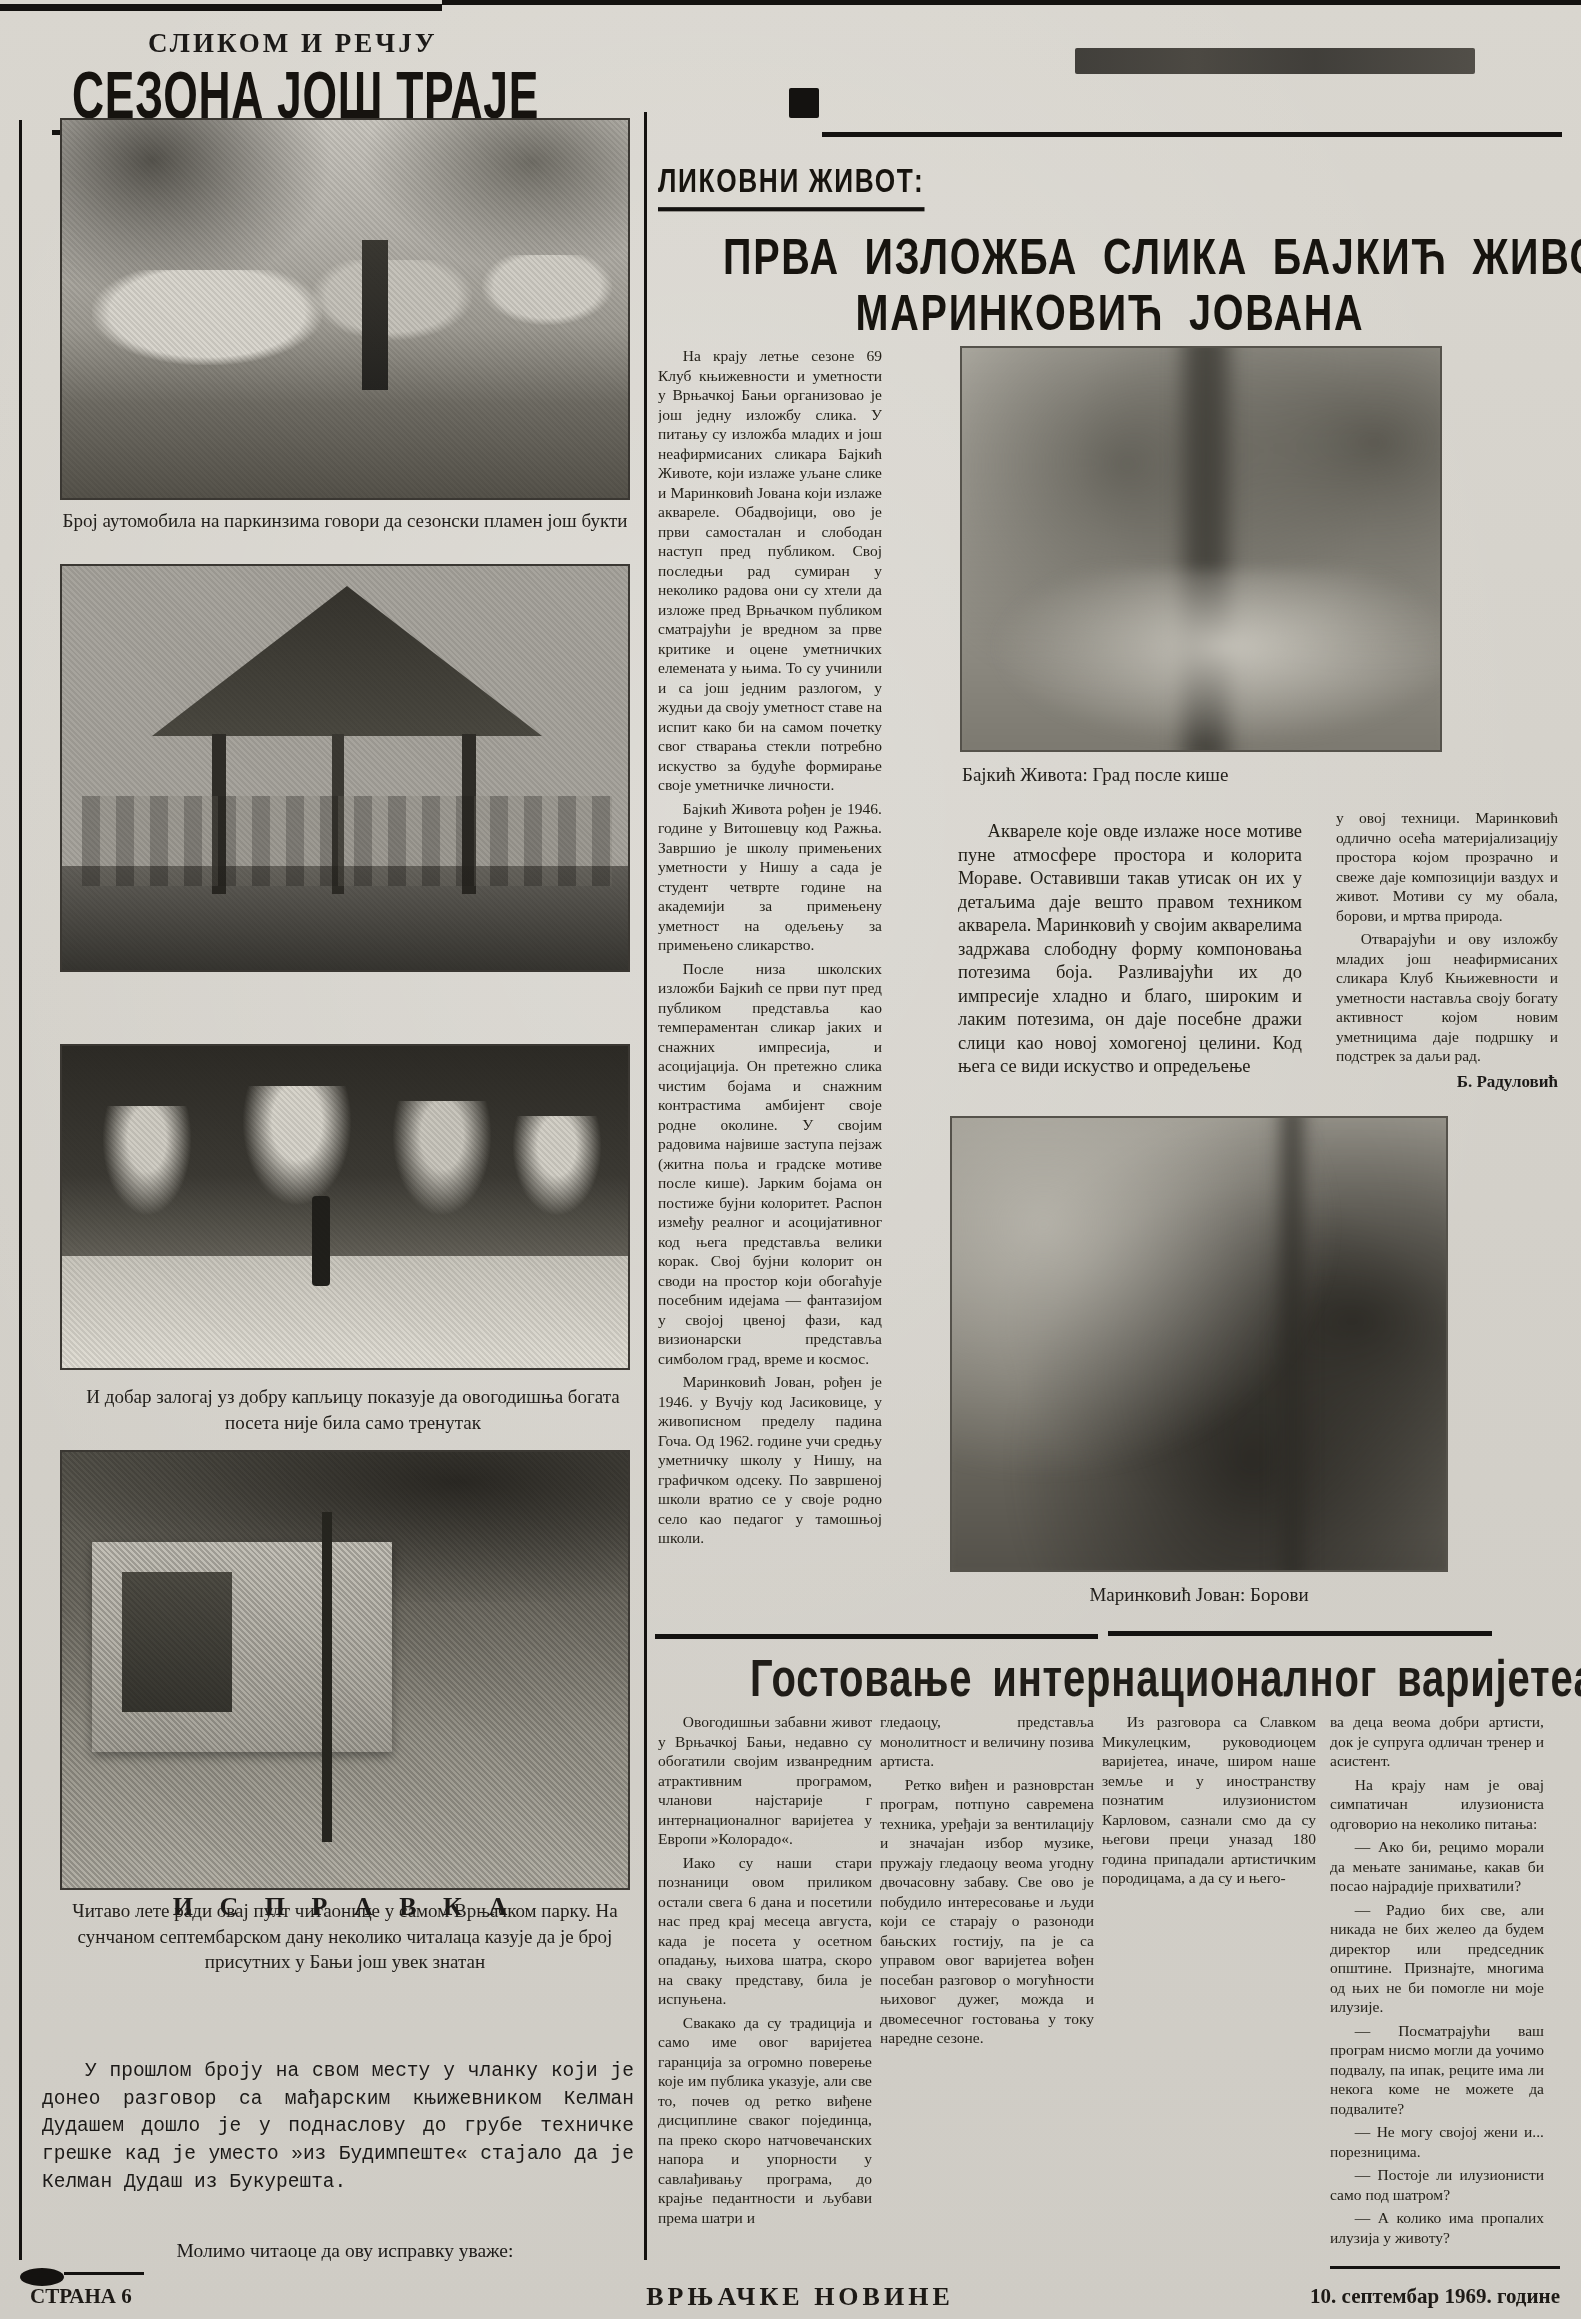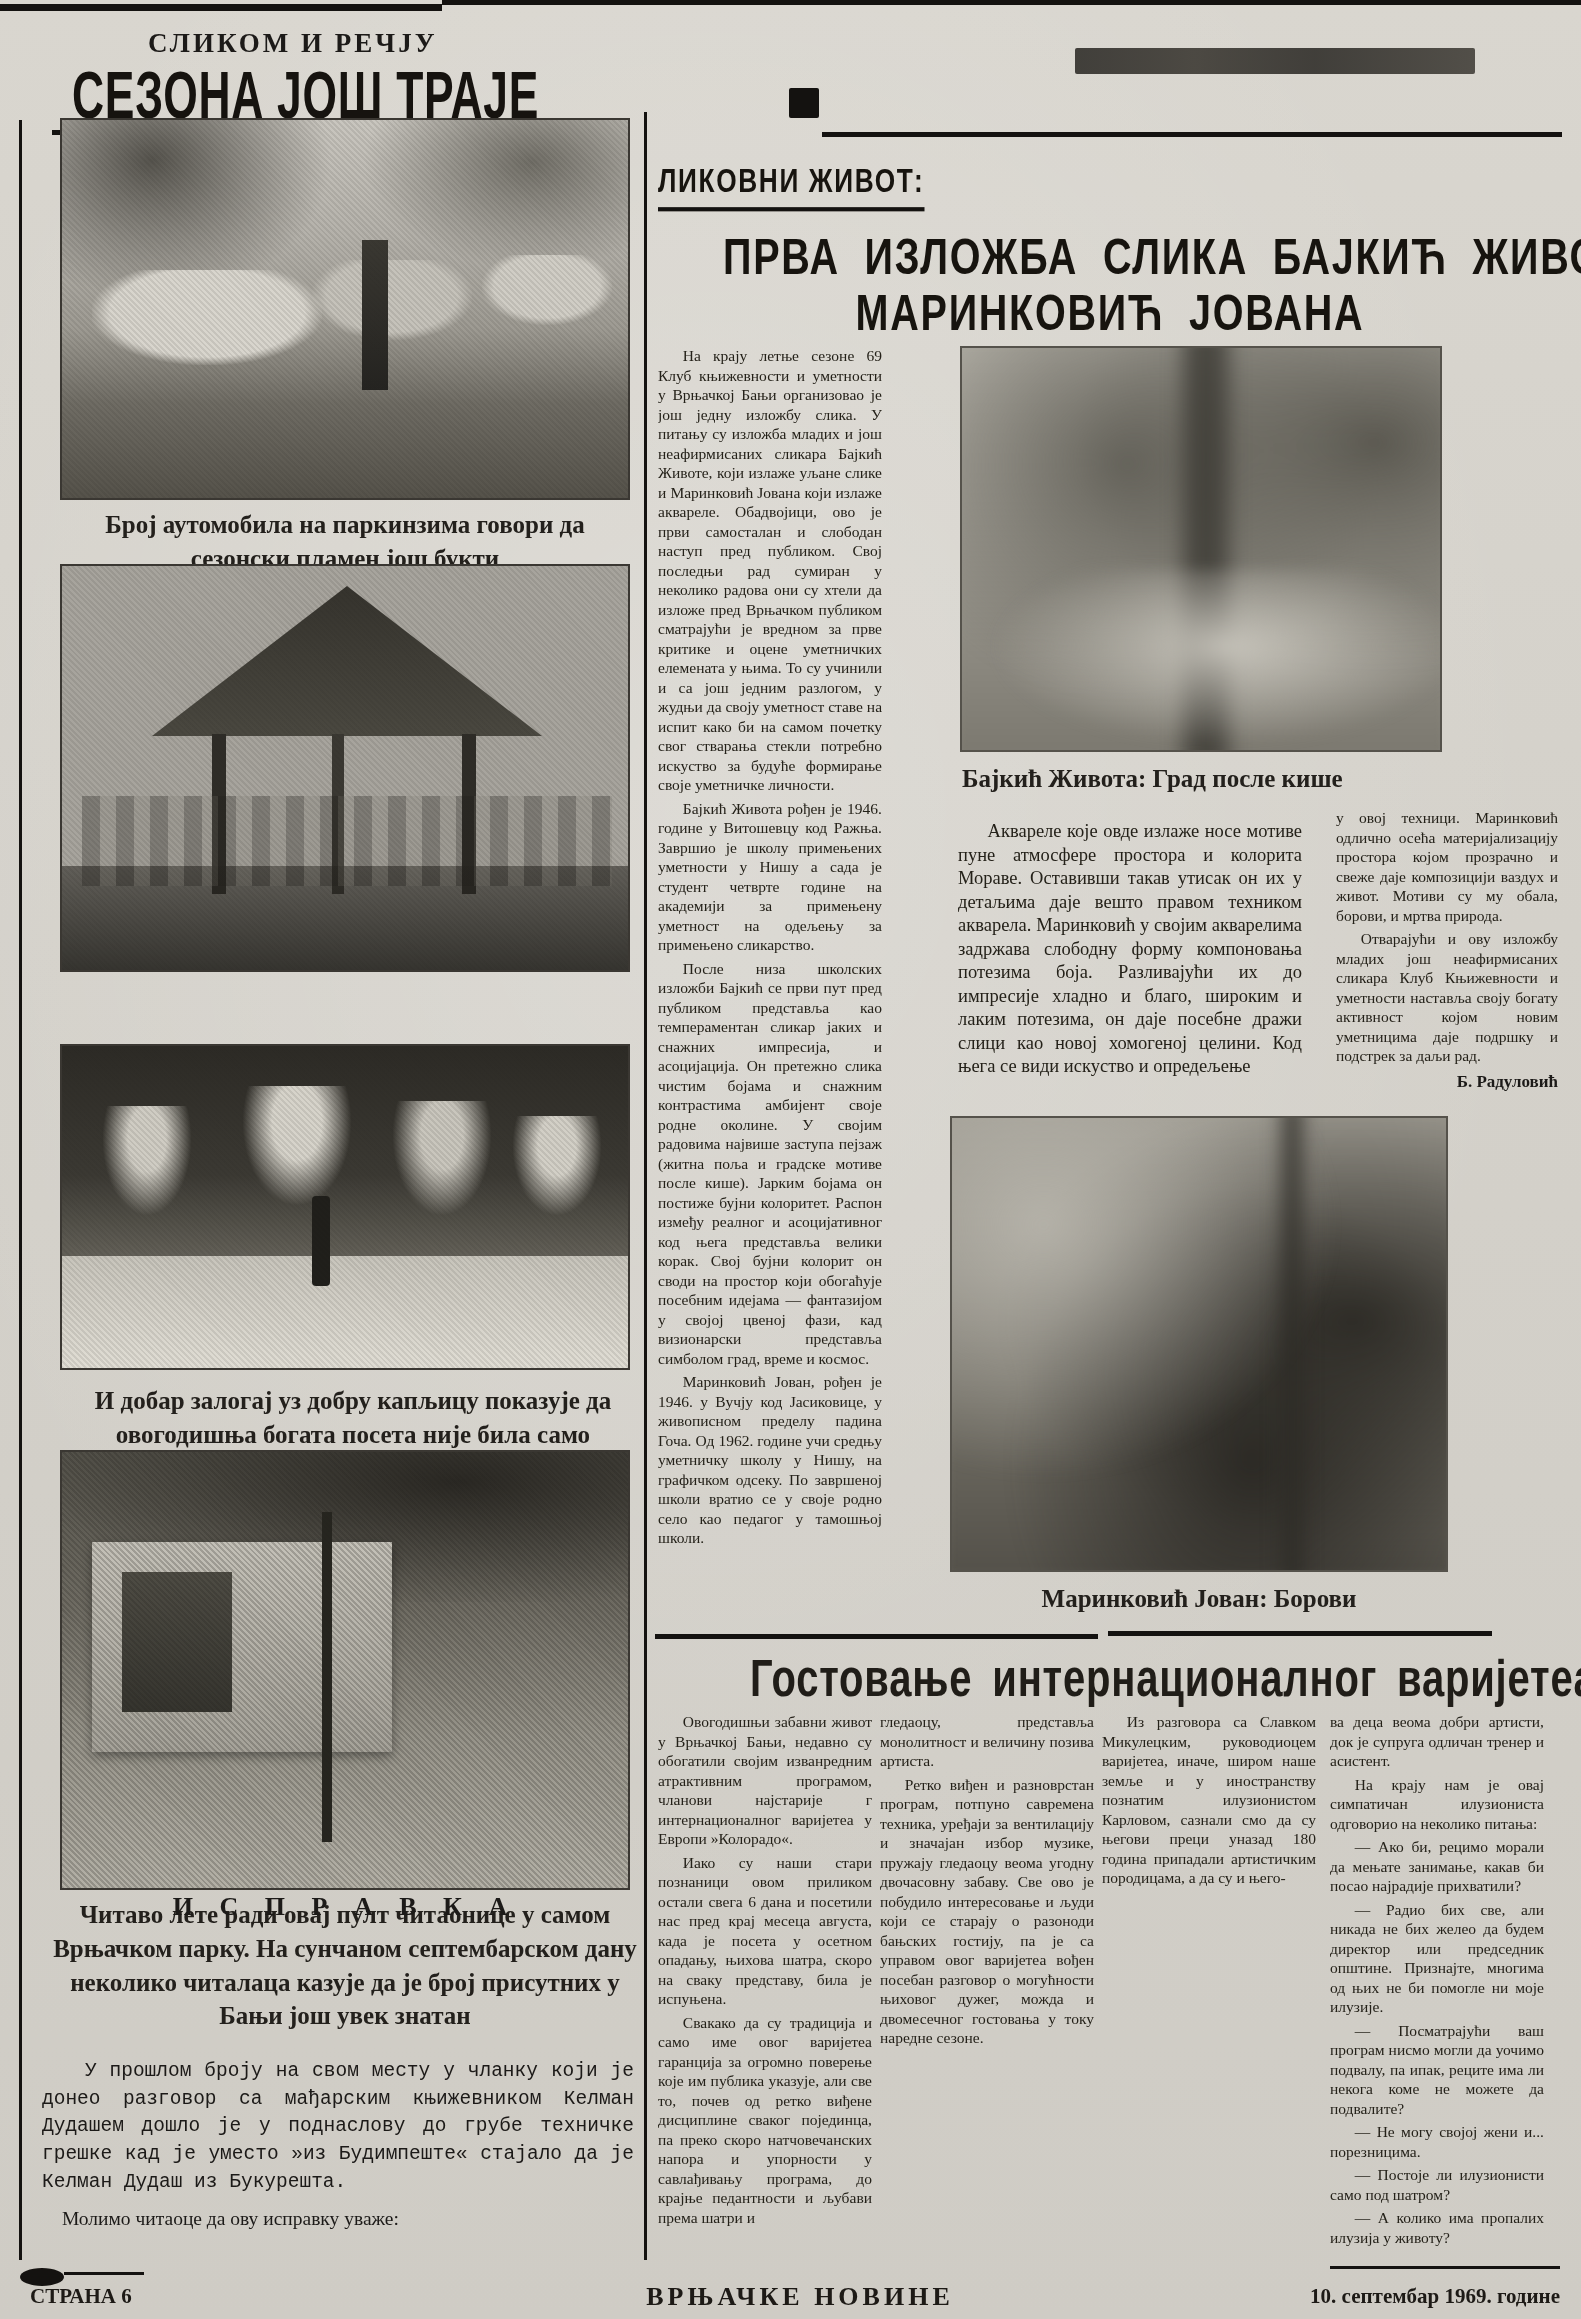--- a/index.html
+++ b/index.html
@@ -14,34 +14,34 @@
   }
   .abs{position:absolute;}
   .rule{background:#141210;}
   .kicker{font-weight:bold;font-size:27px;letter-spacing:3px;font-family:"Liberation Serif",serif;}
   .bigtitle{font-family:"Liberation Sans",sans-serif;font-weight:bold;font-size:60px;
     transform:scale(.74,1.12);transform-origin:left top;letter-spacing:1px;color:#16130f;}
   .photo{background:#a7a49d;box-shadow:0 0 0 2px #3a3732;overflow:hidden;position:absolute;}
   .photo>div{position:absolute;}
   .halftone{position:absolute;inset:0;
     background:repeating-linear-gradient(45deg,rgba(40,38,34,.10) 0 2px,rgba(0,0,0,0) 2px 4px);}
-  .caption{font-weight:bold;font-size:25px;line-height:1.35;text-align:center;color:#23201c;}
+  .caption{font-weight:normal;font-size:19px;line-height:1.35;text-align:center;color:#23201c;}
   .body-col{font-size:15.5px;line-height:19.5px;text-align:justify;color:#242119;overflow:hidden;}
   .body-col p{margin:0 0 4px 0;text-indent:1.6em;}
   .body-col p.noindent{text-indent:0;}
   .cond{font-family:"Liberation Sans",sans-serif;font-weight:bold;color:#17140f;}
   .section-label{font-size:32px;transform:scale(.82,1.05);transform-origin:left top;
     border-bottom:4px solid #141210;padding-bottom:6px;display:inline-block;letter-spacing:2px;}
   .headline1{font-size:46px;transform:scale(.86,1.08);transform-origin:center top;
     letter-spacing:2px;word-spacing:14px;text-align:center;white-space:nowrap;}
   .signature{font-weight:bold;text-align:right;font-size:17px;padding-right:14px;}
   .correction-title{font-weight:bold;font-size:26px;letter-spacing:10px;text-align:center;}
   .correction-body{font-size:19.5px;line-height:1.42;text-align:justify;}
   .correction-body p{margin:0;text-indent:2.2em;font-family:Liberation Mono, monospace;}
-  .closing{font-size:19.5px;text-align:left;}
+  .closing{font-size:19.5px;text-align:center;margin-top:32px;}
   .footer-text{font-weight:bold;font-size:21px;color:#1d1a16;}
   .blob{background:#141210;border-radius:2px;}
   .painting{position:absolute;background:#b4b1a8;box-shadow:0 0 0 2px #55524b;overflow:hidden;}
   .painting .wash{position:absolute;inset:-12px;filter:blur(7px);}
 </style>
 </head>
 <body>
 
 <div id="page">
 

